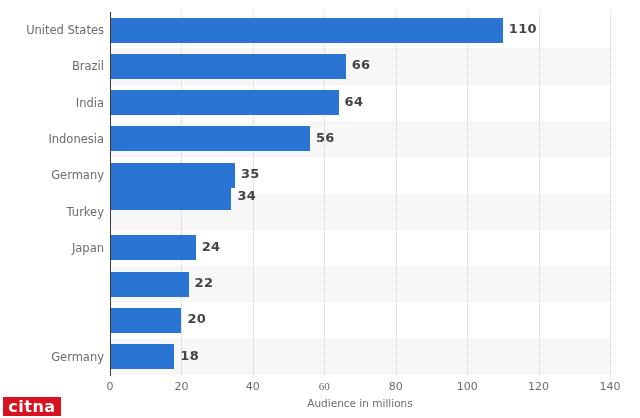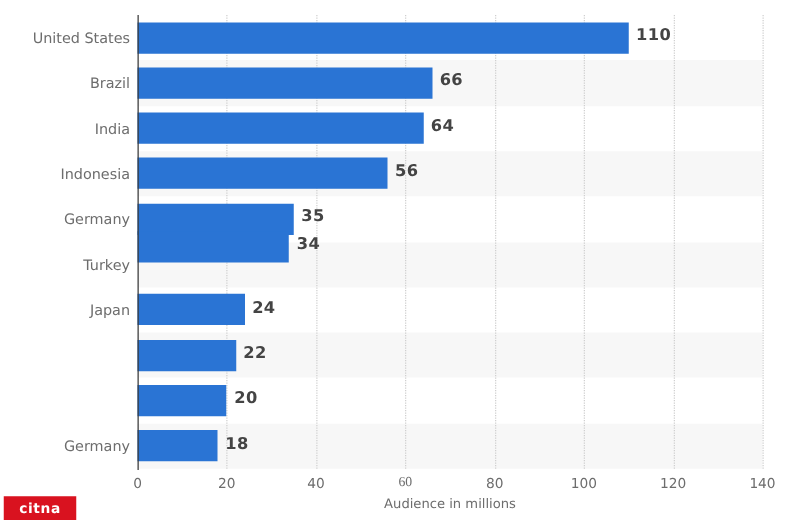--- a/index.html
+++ b/index.html
@@ -131,21 +131,21 @@
     top: 397px;
     width: 58px;
     height: 19px;
     background: #d9121f;
     display: flex;
     align-items: center;
     justify-content: center;
   }
   .watermark span {
     color: #ffffff;
-    font-size: 11px;
+    font-size: 16px;
     font-weight: bold;
     letter-spacing: 0.5px;
     font-family: "DejaVu Sans", "Liberation Sans", sans-serif;
   }
 </style>
 </head>
 <body>
 
 <div id="chart-root">
 

